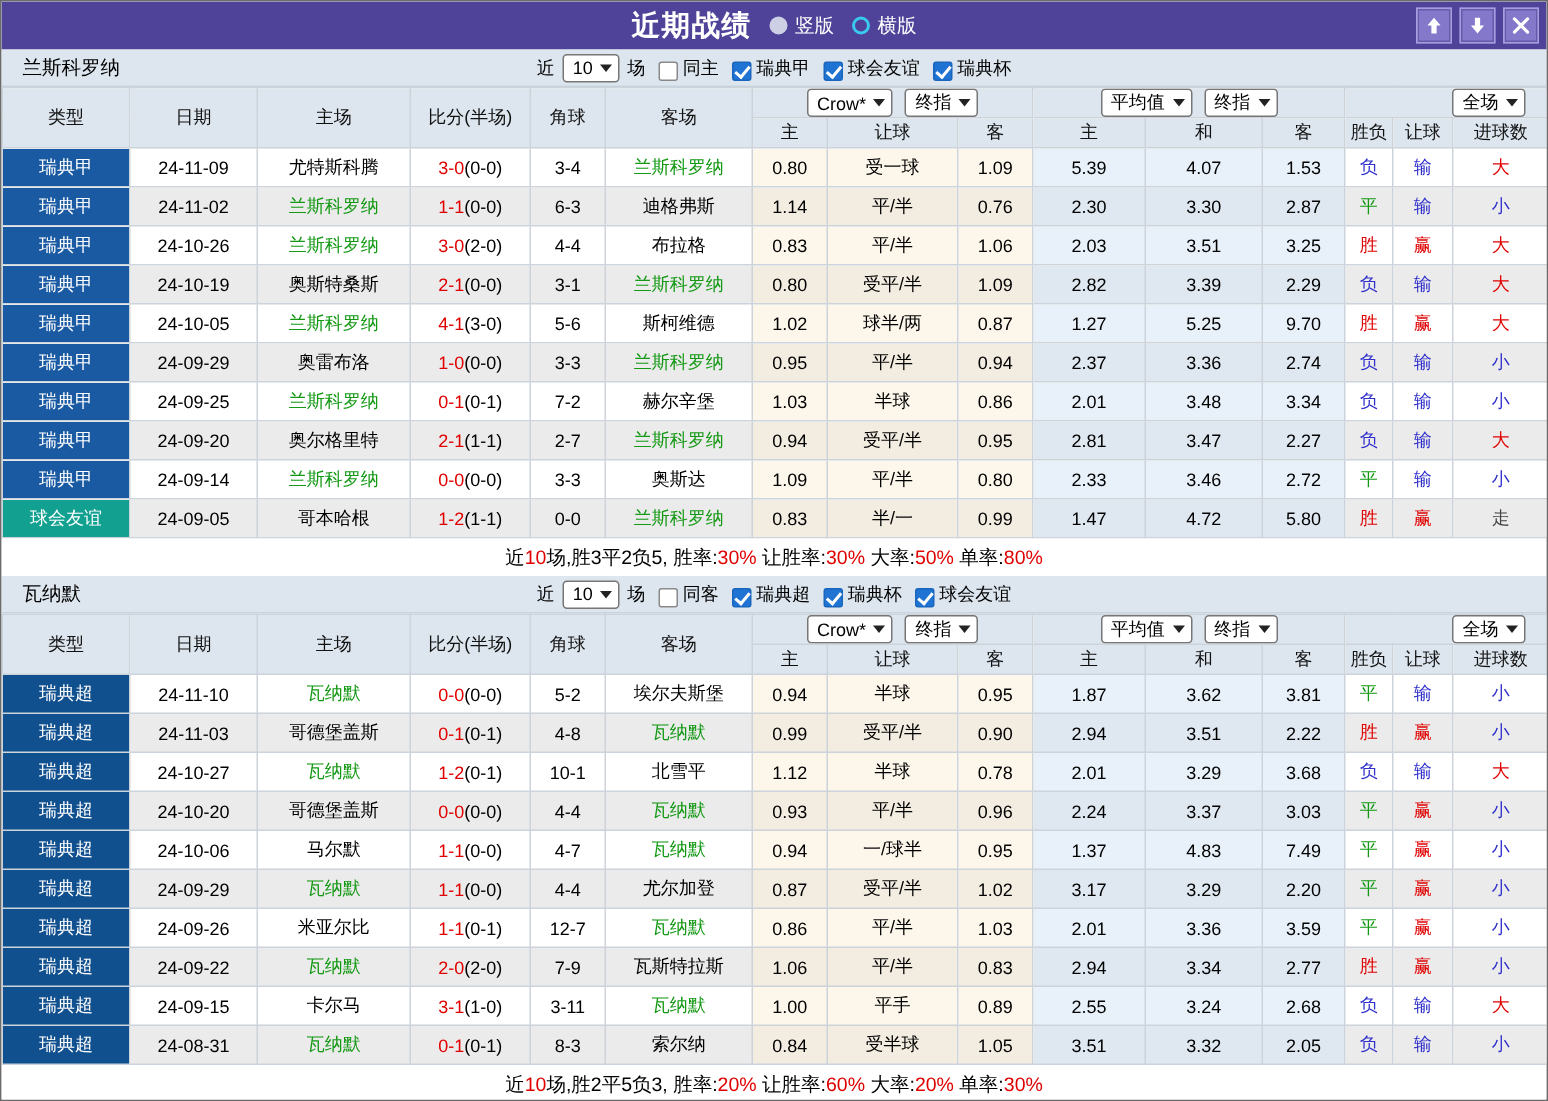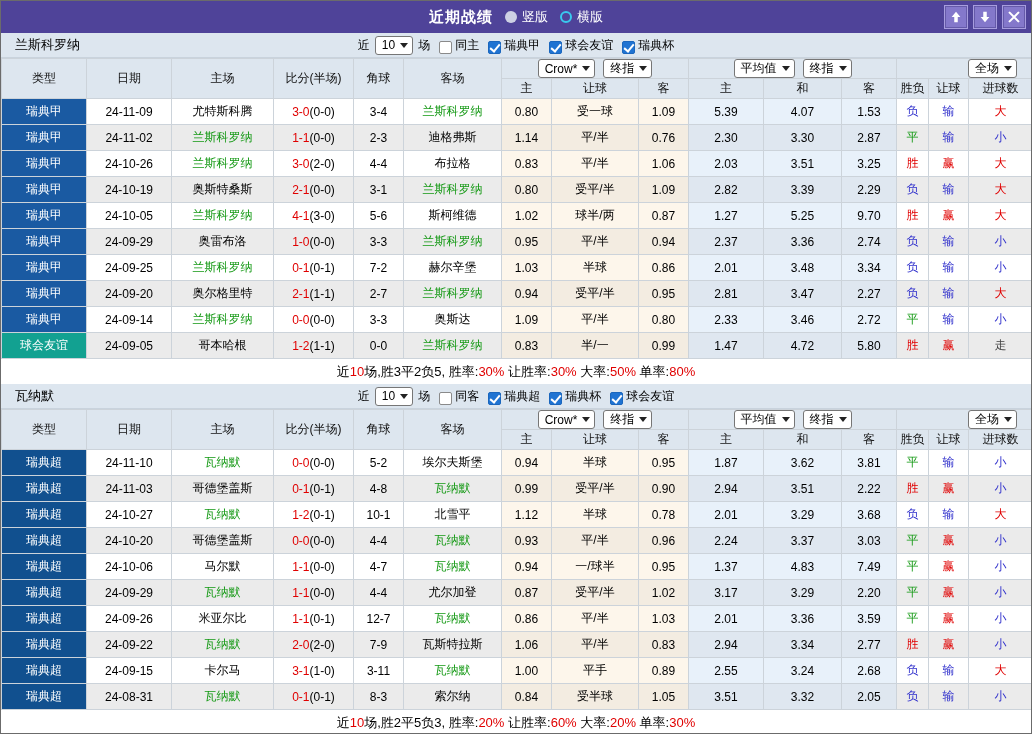--- a/index.html
+++ b/index.html
@@ -3,21 +3,21 @@
 <meta charset="utf-8">
 <style>
   * { box-sizing: border-box; }
   html,body { margin:0; padding:0; background:#888; }
   body { font-family:"Liberation Sans", sans-serif; }
   .window{ width:1032px; height:734px; background:#fff; border:1px solid #6b6b6b; overflow:hidden; margin:0 auto; }
 
   
   .titlebar{ height:32px; background:#4f4399; color:#fff; display:flex; align-items:center; position:relative; }
   .tb-center{ flex:1; display:flex; justify-content:center; align-items:center; gap:12px; }
-  .tb-title{ font-size:15px; font-weight:bold; letter-spacing:1px; }
+  .tb-title{ font-size:19px; font-weight:bold; letter-spacing:1px; }
   .radio-item{ display:inline-flex; align-items:center; gap:5px; font-size:13px; cursor:pointer; }
   .radio{ width:12px; height:12px; border-radius:50%; display:inline-block; }
   .radio-plain{ background:#cdd0e4; }
   .radio-ring{ border:2px solid #39c9ee; background:transparent; }
   .tb-buttons{ position:absolute; right:5px; top:4px; display:flex; gap:5px; }
   .tb-btn{ width:24px; height:24px; background:#8478cb; border:1px solid #a79dde; box-shadow:inset 0 0 0 1px #655aa9; display:flex; align-items:center; justify-content:center; padding:0; cursor:pointer; }
 
   
   .filterbar{ height:25px; background:#dde6ef; border-bottom:1px solid #c9d3dd; display:flex; align-items:center; justify-content:center; position:relative; font-size:12px; color:#000; gap:5px; }
   .team-name{ position:absolute; left:14px; font-size:13px; color:#000; }
@@ -201,21 +201,21 @@
             <td class="col-avg">1.53</td>
             <td class="c-blue">负</td>
             <td class="c-blue">输</td>
             <td class="c-red">大</td>
           </tr>
           <tr class="even">
             <td class="badge" style="background: rgb(26, 90, 162);">瑞典甲</td>
             <td>24-11-02</td>
             <td class="c-green">兰斯科罗纳</td>
             <td><span class="c-red">1-1</span><span>(0-0)</span></td>
-            <td>2-3</td>
+            <td>6-3</td>
             <td>迪格弗斯</td>
             <td class="col-odds">1.14</td>
             <td class="col-odds">平/半</td>
             <td class="col-odds">0.76</td>
             <td class="col-avg">2.30</td>
             <td class="col-avg">3.30</td>
             <td class="col-avg">2.87</td>
             <td class="c-green">平</td>
             <td class="c-blue">输</td>
             <td class="c-blue">小</td>

